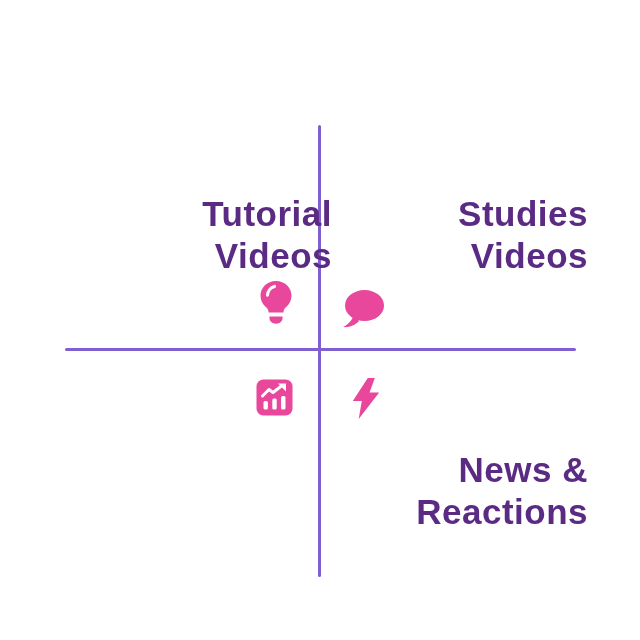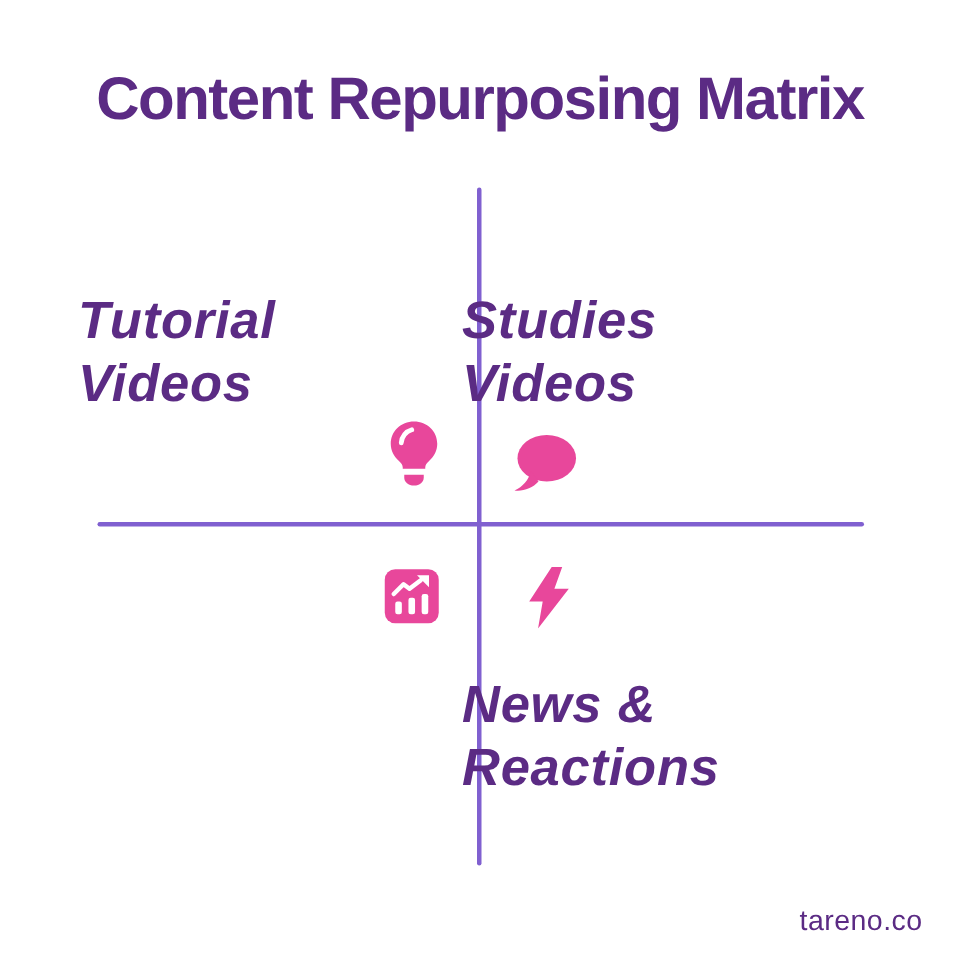--- a/index.html
+++ b/index.html
@@ -39,28 +39,27 @@
   }
   .axis-horizontal {
     left: 65px;
     top: 348px;
     width: 511px;
     height: 3px;
   }
   .quad-label {
     position: absolute;
     width: 280px;
-    text-align: left;
+    text-align: right;
     font-size: 35px;
     line-height: 42px;
     font-weight: 800;
     letter-spacing: 0.5px;
     color: var(--heading-purple, #5B2B84);
     white-space: pre-line;
-    font-style: italic;
   }
   .quad-label.tl { left: 52px;  top: 193px; }
   .quad-label.tr { left: 308px; top: 193px; }
   .quad-label.bl { left: 52px;  top: 429px; }
   .quad-label.br { left: 308px; top: 449px; }
   .icon {
     position: absolute;
     color: var(--icon-pink, #E8479B);
   }
   .icon svg { display: block; }
@@ -76,21 +75,20 @@
     font-weight: 500;
     letter-spacing: 0.3px;
     color: var(--heading-purple, #5B2B84);
   }
 </style>
 </head>
 <body>
 
 <div class="canvas">
 
-  <div class="page-title">Content Repurposing Matrix</div>
 
   <div class="axis axis-vertical"></div>
   <div class="axis axis-horizontal"></div>
 
   <div class="quad-label tl">Tutorial
 Videos</div>
 
   <div class="quad-label tr">Studies
 Videos</div>
 
@@ -123,15 +121,14 @@
       <polygon fill="#ffffff" points="22,4.5 30,4.5 30,12.5"></polygon>
     </svg>
   </span>
 
   <span class="icon icon-bolt">
     <svg width="28" height="41" viewBox="0 0 28 41">
       <path fill="currentColor" d="M15.8 0 L0.8 23 h9 L6.7 41 L27.2 14.5 h-9.6 L22.8 0 z"></path>
     </svg>
   </span>
 
-  <div class="watermark">tareno.co</div>
 
 </div>
 
 </body></html>

